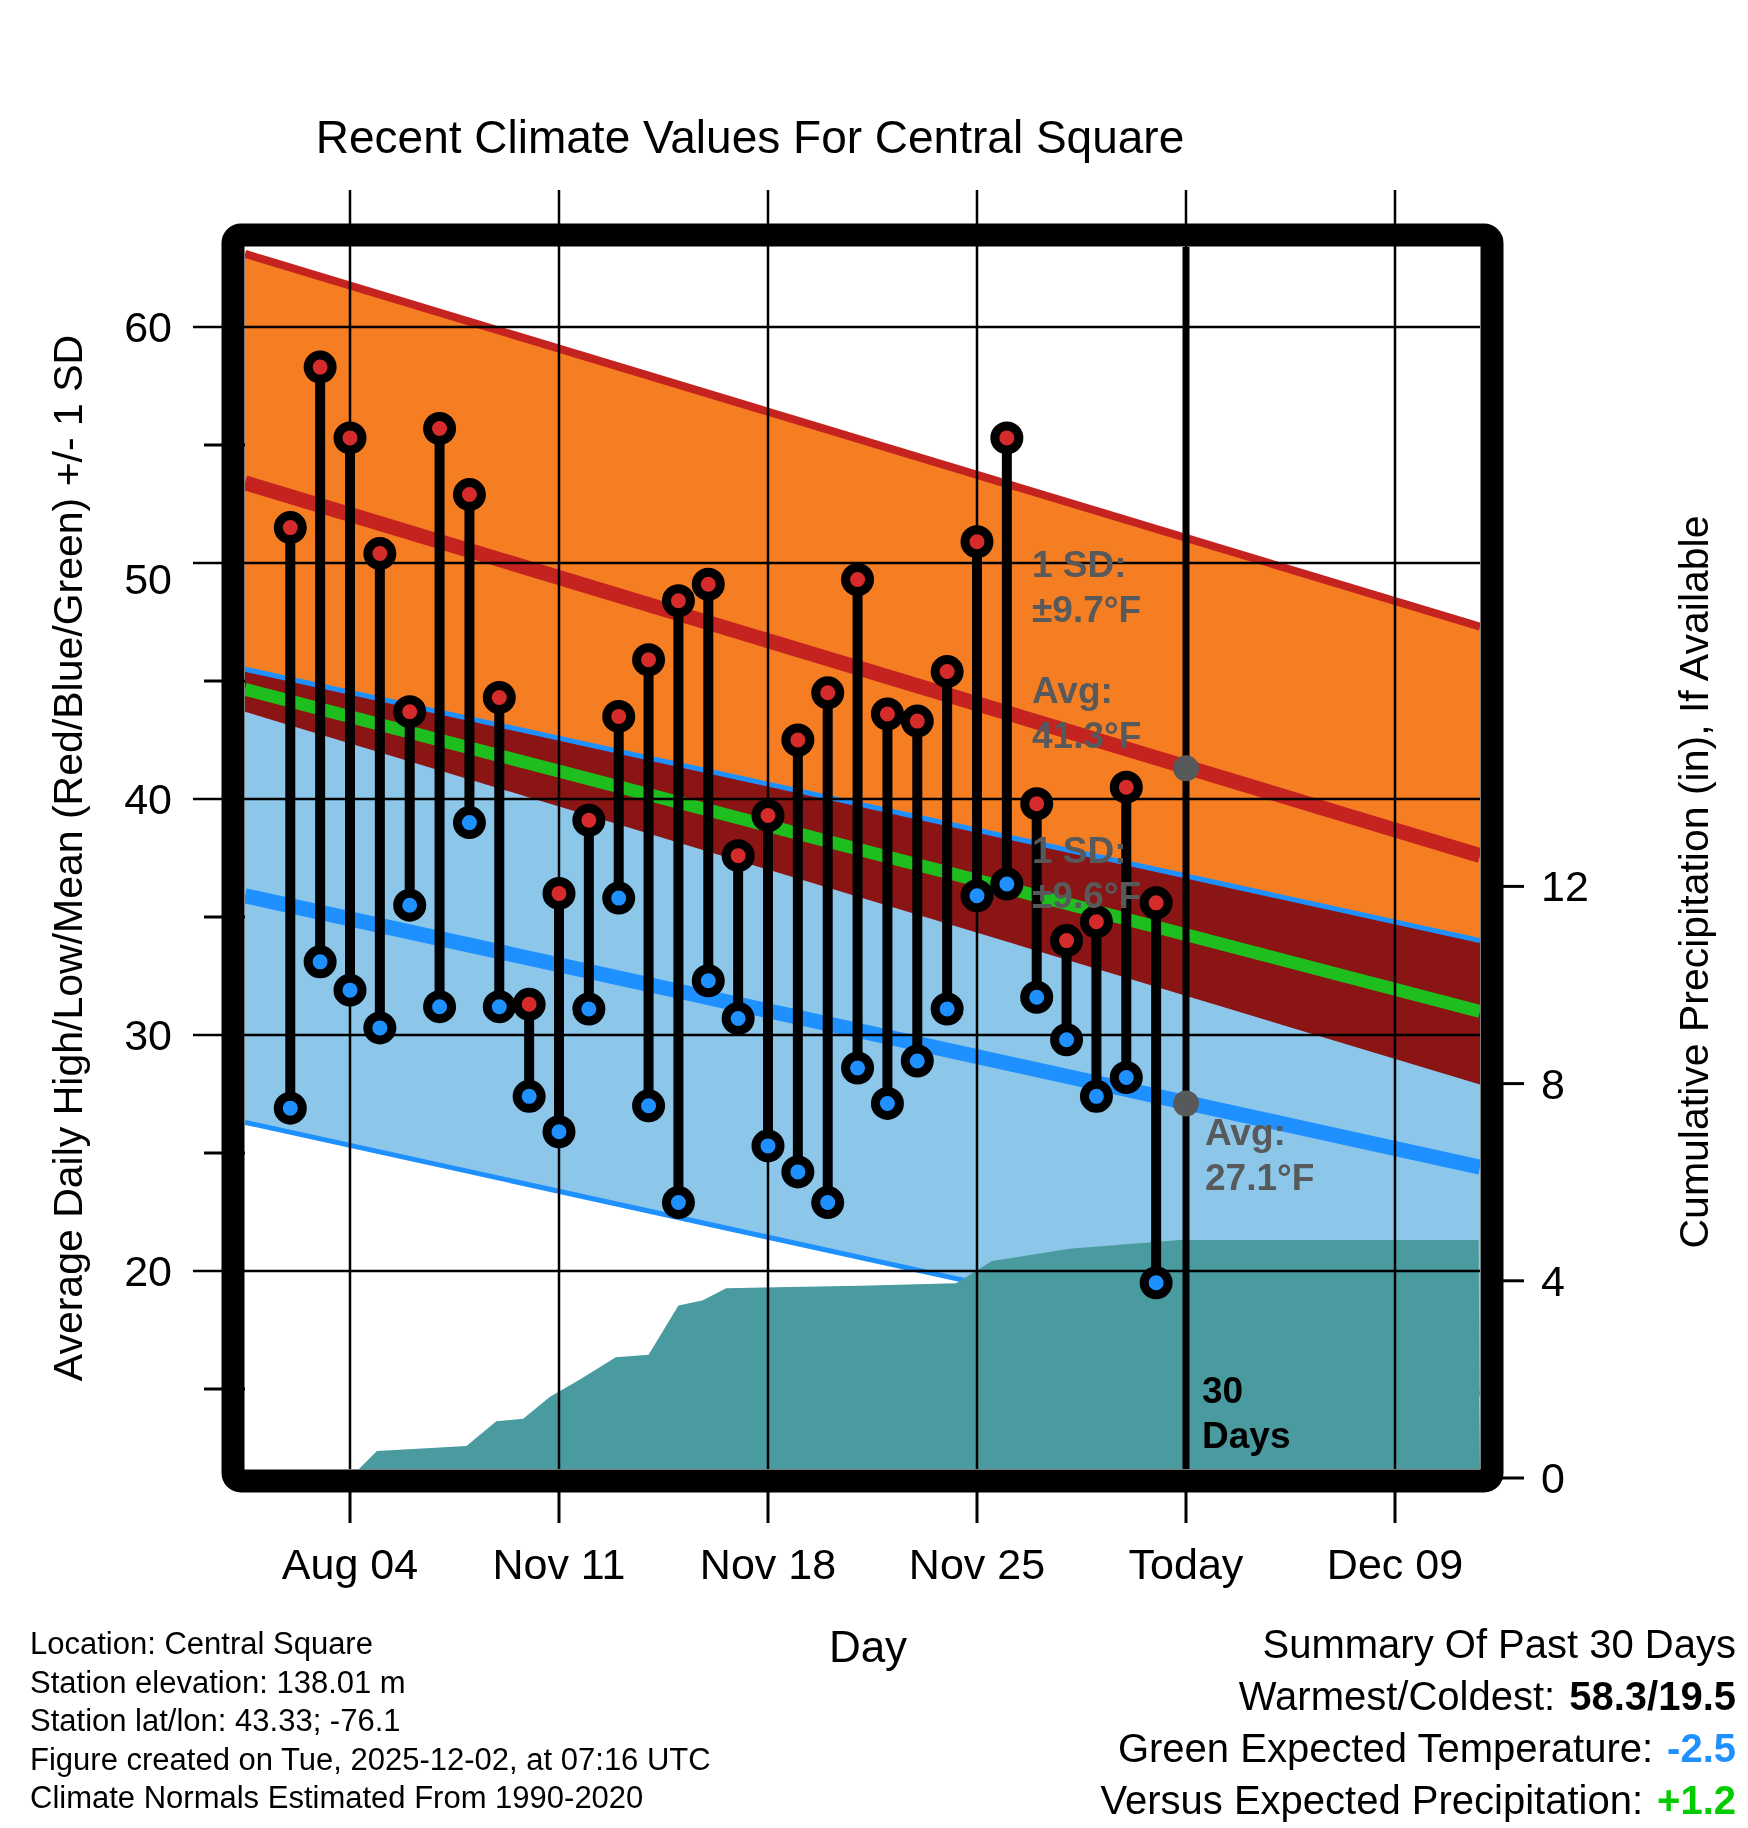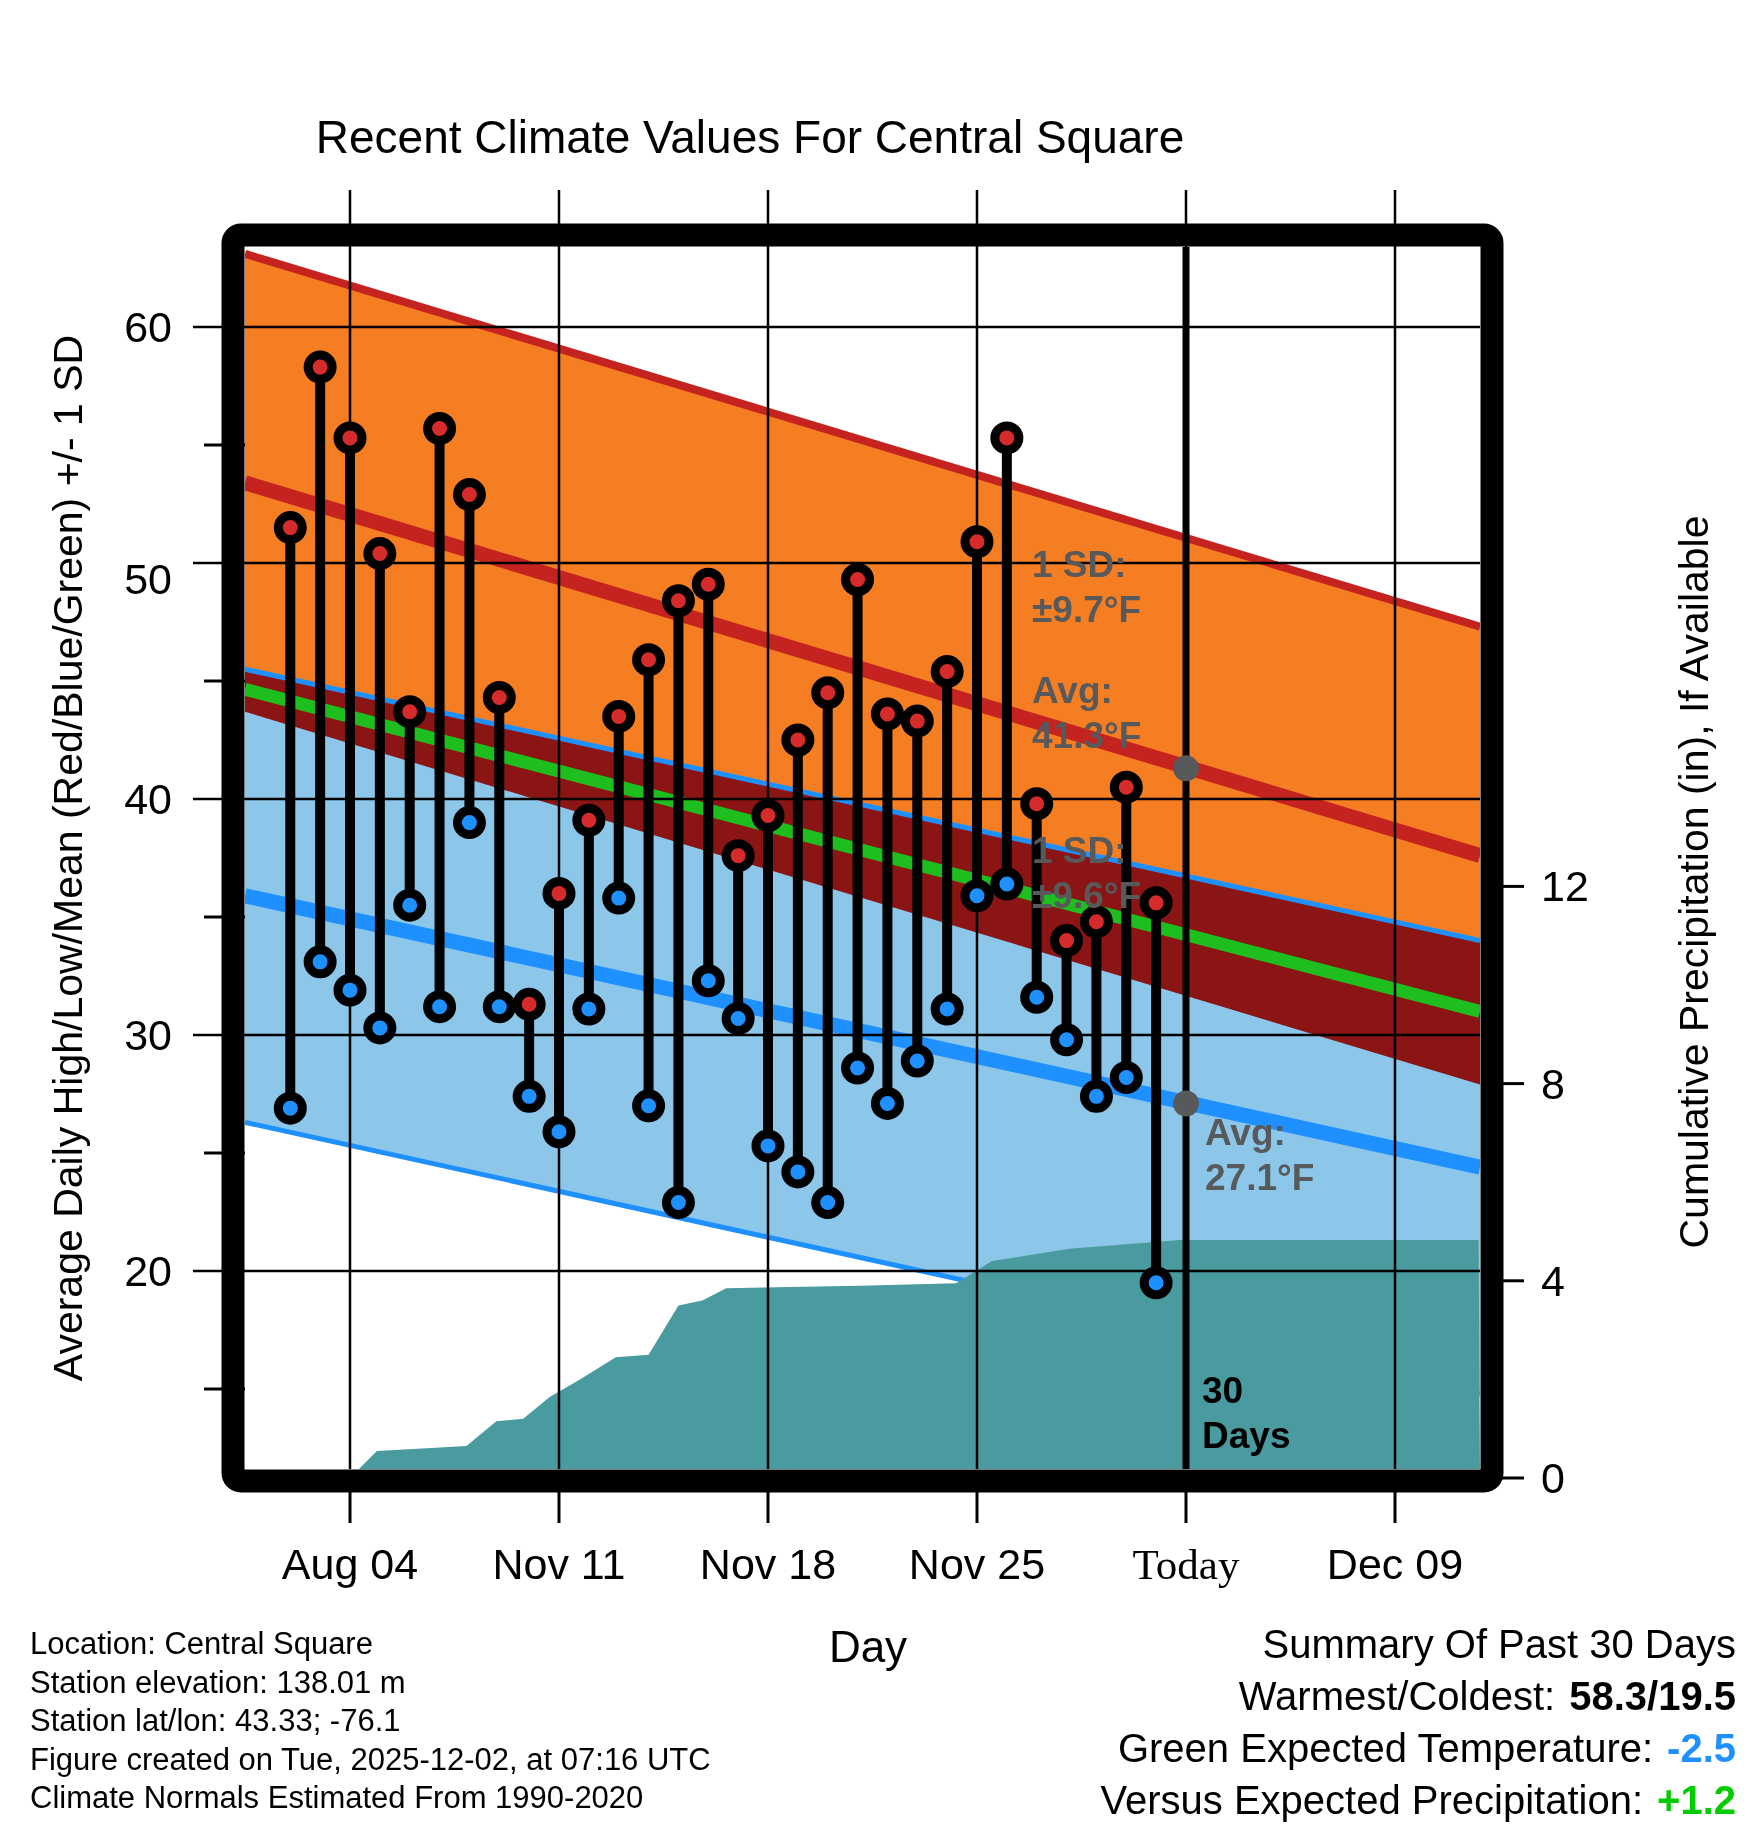--- a/index.html
+++ b/index.html
@@ -170,21 +170,21 @@
 
   <div class="abs axis-label rot" style="left:1694px;top:882px;">Cumulative Precipitation (in), If Available</div>
 
   <div class="abs axis-label" style="left:868px;top:1622px;transform:translateX(-50%);font-size:44px;">Day</div>
 
   <div id="xticks">
       <div class="abs xlab" style="left:350px;top:1540px;">Aug 04</div>
       <div class="abs xlab" style="left:558.999px;top:1540px;">Nov 11</div>
       <div class="abs xlab" style="left:767.998px;top:1540px;">Nov 18</div>
       <div class="abs xlab" style="left:976.997px;top:1540px;">Nov 25</div>
-      <div class="abs xlab" style="left:1185.996px;top:1540px;font-family:Liberation Serif, serif;">Today</div>
+      <div class="abs xlab" style="left:1185.996px;top:1540px;">Today</div>
       <div class="abs xlab" style="left:1394.995px;top:1540px;">Dec 09</div>
     </div>
   <div id="yticksL">
       <div class="abs ylab-left" style="left:42px;top:303px;">60</div>
       <div class="abs ylab-left" style="left:42px;top:539px;margin-top:16px;">50</div>
       <div class="abs ylab-left" style="left:42px;top:775px;">40</div>
       <div class="abs ylab-left" style="left:42px;top:1011px;">30</div>
       <div class="abs ylab-left" style="left:42px;top:1247px;">20</div>
     </div>
   <div id="yticksR">

